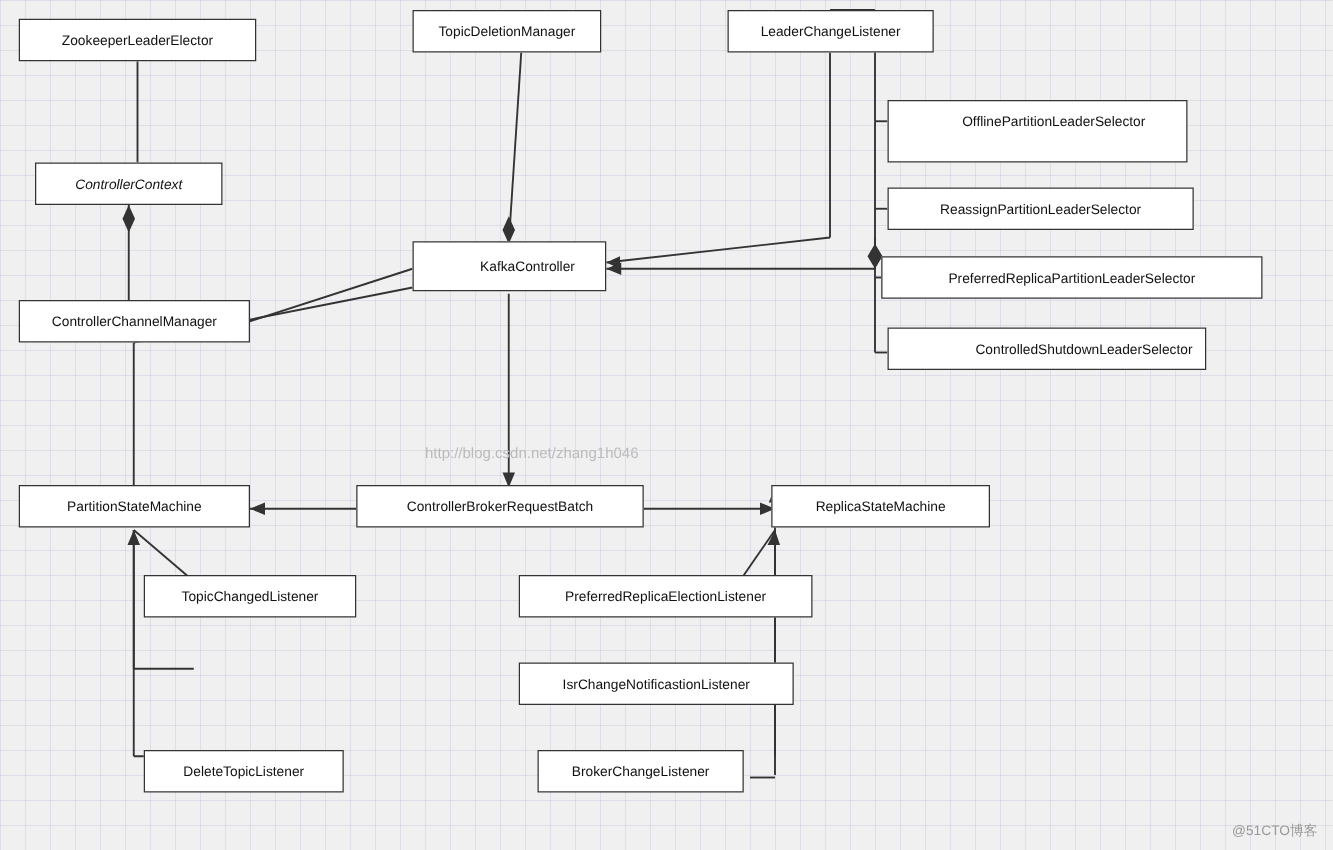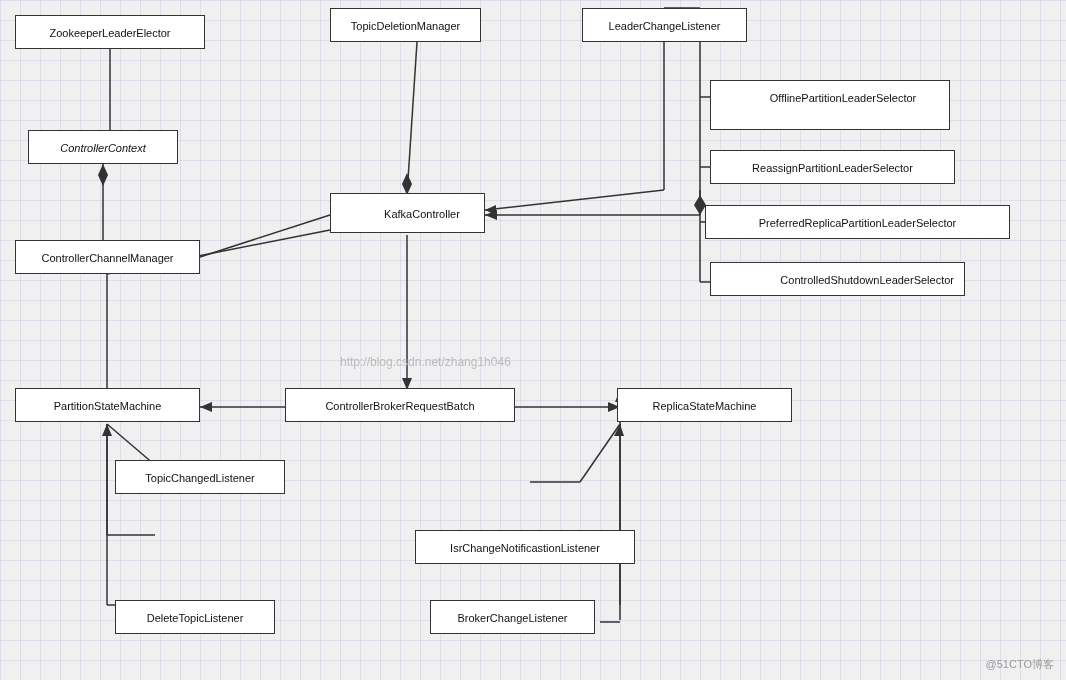--- a/index.html
+++ b/index.html
@@ -172,20 +172,23 @@
   </div>
 
   <div class="node" style="left:617px; top:388px; width:175px; height:34px; line-height:22px;">
     <span>ReplicaStateMachine</span>
   </div>
 
   <div class="node" style="left:115px; top:460px; width:170px; height:34px; line-height:22px;">
     <span>TopicChangedListener</span>
   </div>
 
+  <div class="node" style="left:415px; top:460px; width:235px; height:34px; line-height:22px;">
+    <span>PreferredReplicaElectionListener</span>
+  </div>
 
 
   <div class="node" style="left:415px; top:530px; width:220px; height:34px; line-height:22px;">
     <span>IsrChangeNotificastionListener</span>
   </div>
 
   <div class="node" style="left:115px; top:600px; width:160px; height:34px; line-height:22px;">
     <span>DeleteTopicListener</span>
   </div>
 

